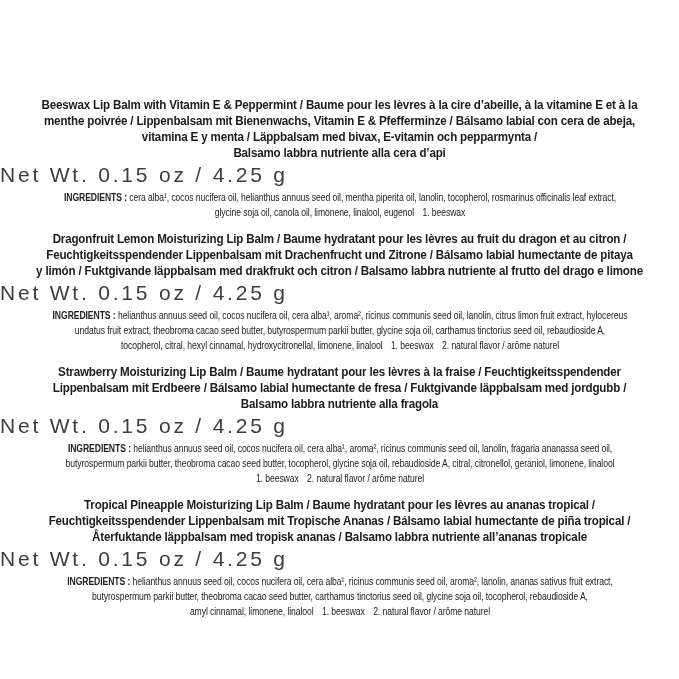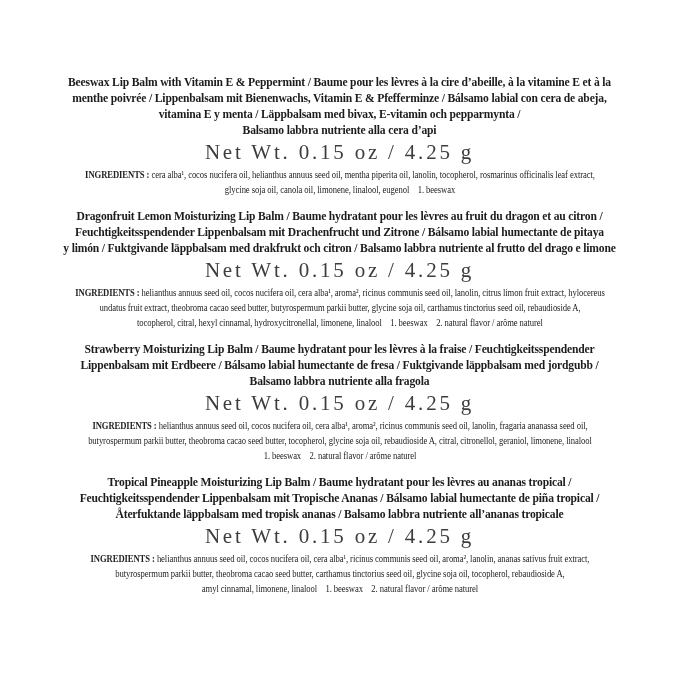--- a/index.html
+++ b/index.html
@@ -5,21 +5,21 @@
   html, body { margin: 0; padding: 0; background: #ffffff; }
   .canvas {
     width: 679px;
     height: 679px;
     background: #ffffff;
     overflow: hidden;
     position: relative;
     font-family: "Liberation Sans", sans-serif;
     color: #1c1c1c;
   }
-  .content { padding-top: 74px; font-family: Liberation Serif, serif; }
+  .content { padding-top: 97px; }
   .product { margin-bottom: 11px; }
 
   
   .product-title {
     font-weight: 700;
     font-size: 13.2px;
     line-height: 16px;
     letter-spacing: -0.2px;
     text-align: center;
     white-space: pre-line;
@@ -30,21 +30,21 @@
     color: #1c1c1c;
   }
 
   
   .net-wt {
     font-size: 21px;
     line-height: 24px;
     font-weight: 300;
     letter-spacing: 2.8px;
     color: #3d3d3d;
-    text-align: center;
+    text-align: left;
     margin: 2px 0 3px 0;
     white-space: nowrap;
   }
 
   
   .ingredients {
     font-size: 10.5px;
     line-height: 15px;
     letter-spacing: -0.1px;
     text-align: center;

